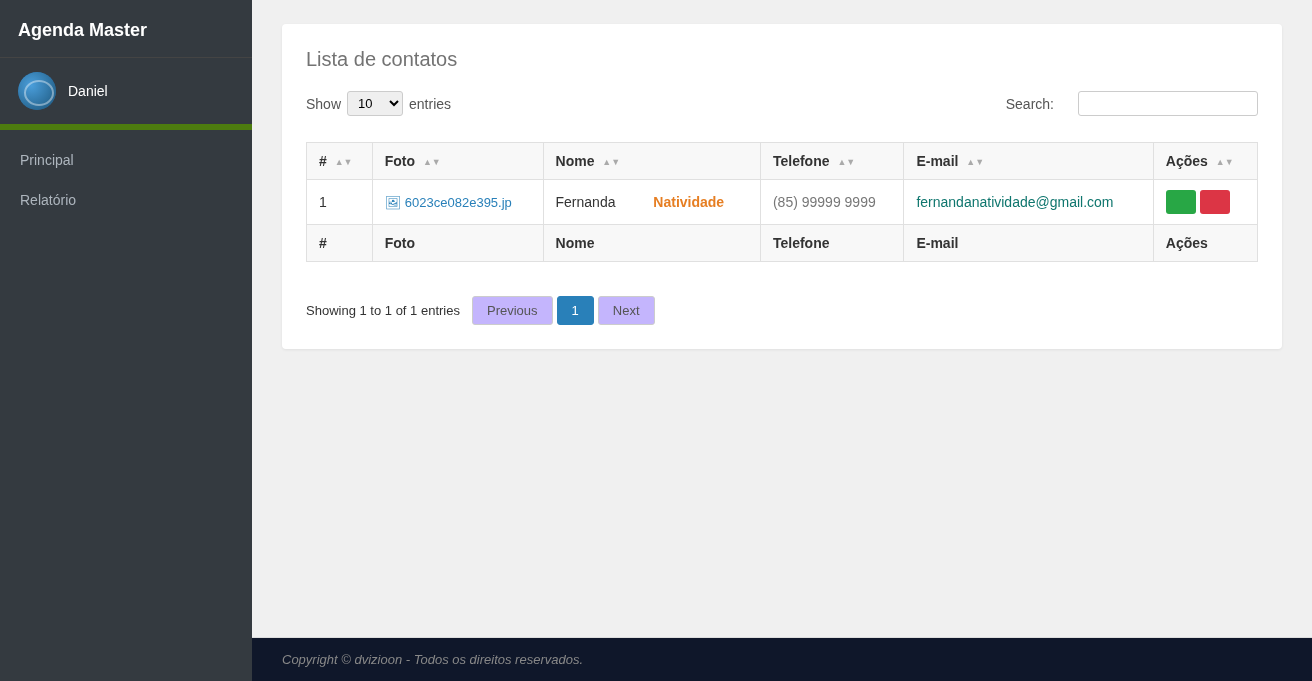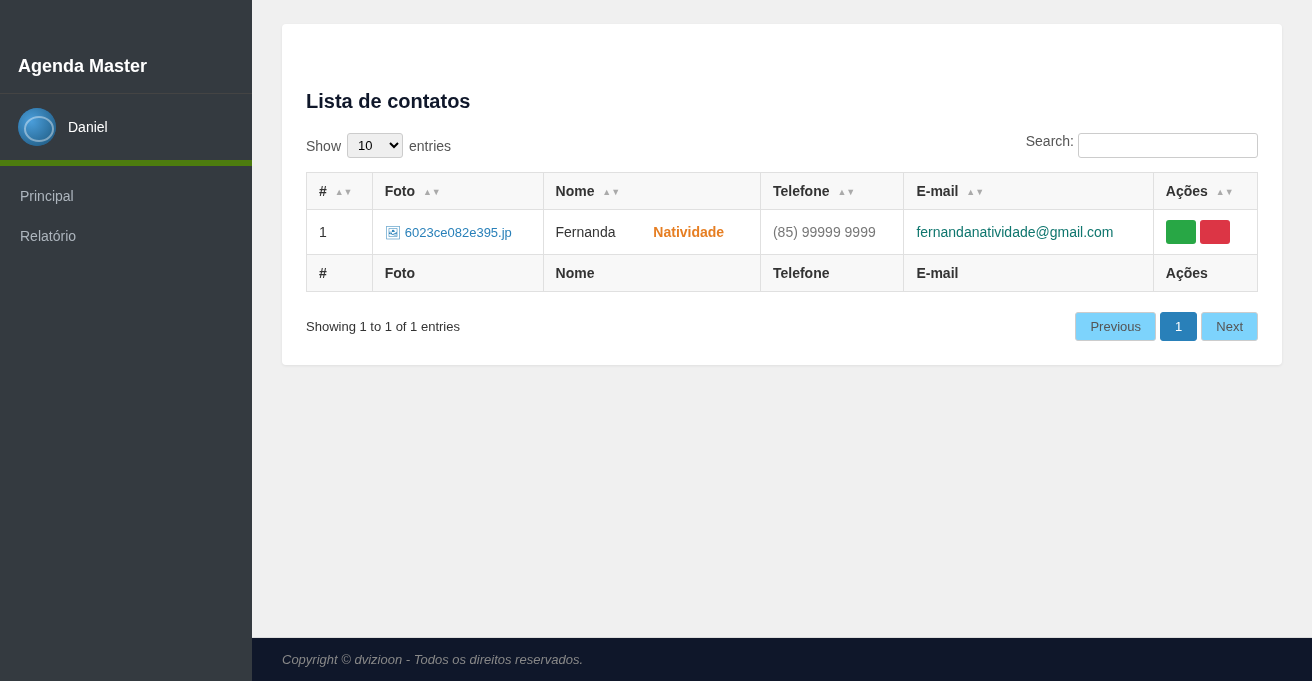--- a/index.html
+++ b/index.html
@@ -14,21 +14,20 @@
       display: flex;
       flex-direction: column;
       height: 100%;
     }
     .sidebar-title {
       color: #fff;
       font-size: 18px;
       font-weight: 600;
       padding: 20px 18px 16px;
       border-bottom: 1px solid #444;
-      margin-top: 36px;
     }
     .sidebar-user {
       display: flex;
       align-items: center;
       padding: 14px 18px;
       border-bottom: 6px solid #4d7c0f;
       gap: 12px;
     }
     .avatar {
       width: 38px;
@@ -88,49 +87,48 @@
       padding: 24px 30px;
     }
     .card {
       background: #fff;
       border-radius: 4px;
       padding: 24px;
       box-shadow: 0 1px 3px rgba(0,0,0,0.07);
     }
     .card-title {
       font-size: 20px;
-      color: #0f172a;
+      color: #737373;
       margin-bottom: 20px;
-      font-weight: 700;
-      margin-top: 42px;
+      font-weight: 400;
     }
 
     
     .table-controls {
       display: flex;
       justify-content: space-between;
       align-items: center;
-      margin-bottom: 14px;
+      margin-bottom: 26px;
     }
     .show-entries {
       display: flex;
       align-items: center;
       gap: 6px;
       color: #555;
     }
     .show-entries select {
       border: 1px solid #ccc;
       border-radius: 3px;
       padding: 3px 6px;
       font-size: 13px;
     }
     .search-area {
       display: flex;
-      align-items: flex-start;
-      gap: 4px;
+      align-items: center;
+      gap: 24px;
       color: #555;
     }
     .search-area input {
       border: 1px solid #ccc;
       border-radius: 3px;
       padding: 4px 8px;
       font-size: 13px;
       width: 180px;
     }
 
@@ -199,40 +197,41 @@
       display: inline-block;
     }
     .actions-cell {
       display: flex;
       gap: 4px;
     }
 
     
     .pagination-area {
       display: flex;
-      justify-content: space-between;
-      align-items: center;
-      margin-top: 20px;
+      justify-content: flex-start;
+      align-items: center;
+      margin-top: 34px;
+      gap: 12px;
     }
     .showing-text {
       color: #555;
       font-size: 13px;
     }
     .showing-text span {
       color: #333;
       font-weight: 500;
     }
     .pagination {
       display: flex;
       gap: 4px;
     }
     .page-btn {
       padding: 6px 14px;
       border: 1px solid #ccc;
-      background: #7dd3fc;
+      background: #c4b5fd;
       border-radius: 3px;
       cursor: pointer;
       font-size: 13px;
       color: #555;
     }
     .page-btn.active {
       background: #2980b9;
       color: #fff;
       border-color: #2980b9;
     }

